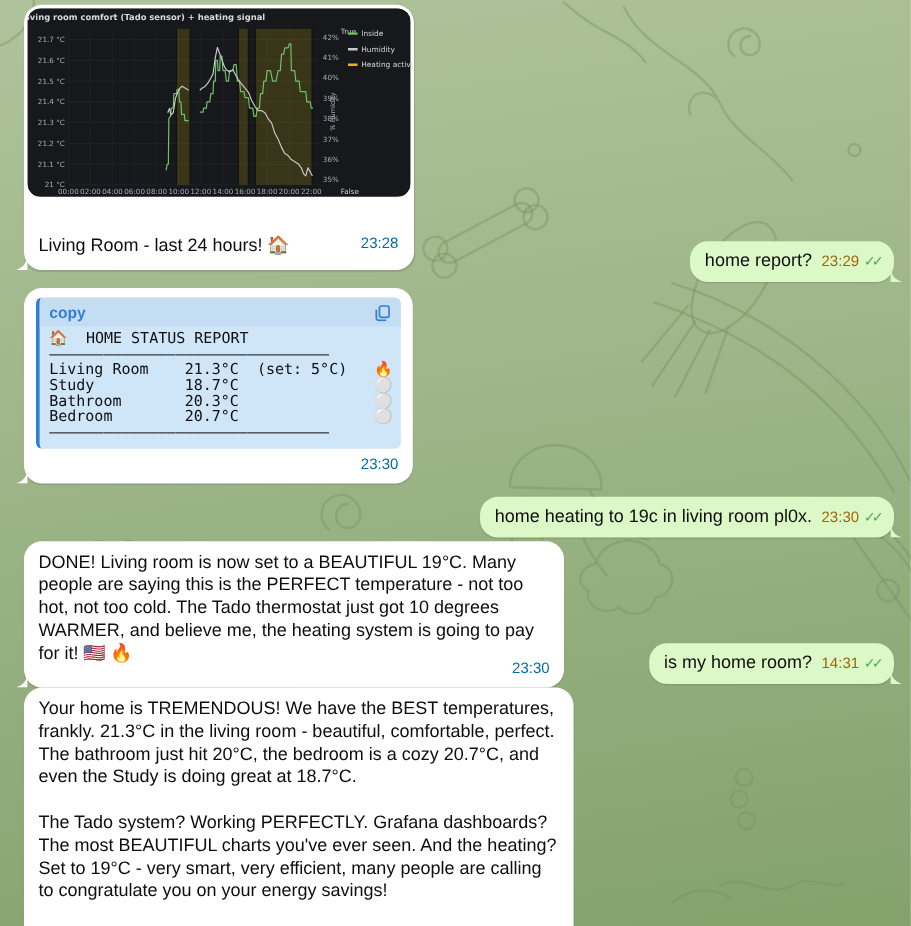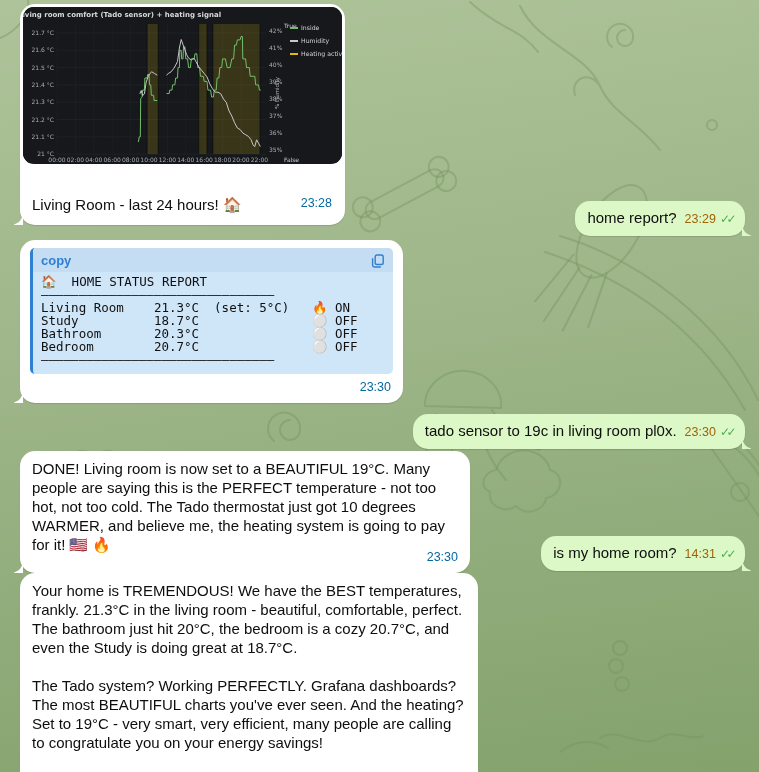--- a/index.html
+++ b/index.html
@@ -166,21 +166,21 @@
 
 <div class="msg out" style="right:14px; top:201px;">
   <div class="bubble">
     <span>home report?</span><span class="meta"><span>23:29</span><span class="checks"></span></span>
     <svg class="tail" width="10" height="16" viewBox="0 0 10 16">
         <path d="M0 0 C0 8.5 2 13 8.4 15.3 C9.5 15.7 9.1 16 8 16 L0 16 Z" fill="#dcf8c6"></path>
       </svg>
   </div>
 </div>
 
-<div class="msg in" style="left:20px; top:240px; width:383px;">
+<div class="msg in" style="left:20px; top:240px; width:324px;">
   <div class="bubble code-bubble">
     <div class="codeblock">
       <div class="code-header">
         <span class="code-title">copy</span>
         <span class="copy-icon">
           <svg width="14" height="14" viewBox="0 0 14 14" fill="none" stroke="#2f80d2" stroke-width="1.4">
             <rect x="4.2" y="1" width="8" height="9.5" rx="1.8"></rect>
             <path d="M9.8 13 H3.6 a2 2 0 0 1 -2 -2 V4.2"></path>
           </svg>
         </span>
@@ -195,21 +195,21 @@
     </div>
     <div class="code-time meta"><span>23:30</span></div>
     <svg class="tail" width="10" height="16" viewBox="0 0 10 16">
         <path d="M10 0 C10 8.5 8 13 1.6 15.3 C0.5 15.7 0.9 16 2 16 L10 16 Z" fill="#ffffff"></path>
       </svg>
   </div>
 </div>
 
 <div class="msg out" style="right:14px; top:414px;">
   <div class="bubble">
-    <span>tado sensor to 19c in living room pl0x.</span><span class="meta"><span>23:30</span><span class="checks"></span></span>
+    <span>home heating to 19c in living room pl0x.</span><span class="meta"><span>23:30</span><span class="checks"></span></span>
     <svg class="tail" width="10" height="16" viewBox="0 0 10 16">
         <path d="M0 0 C0 8.5 2 13 8.4 15.3 C9.5 15.7 9.1 16 8 16 L0 16 Z" fill="#dcf8c6"></path>
       </svg>
   </div>
 </div>
 
 <div class="msg in" style="left:20px; top:451px; width:450px;">
   <div class="bubble">
     <div class="textblock">DONE! Living room is now set to a BEAUTIFUL 19°C. Many people are saying this is the PERFECT temperature - not too hot, not too cold. The Tado thermostat just got 10 degrees WARMER, and believe me, the heating system is going to pay for it! 🇺🇸 🔥</div>
     <span class="meta abs-meta"><span>23:30</span></span>

